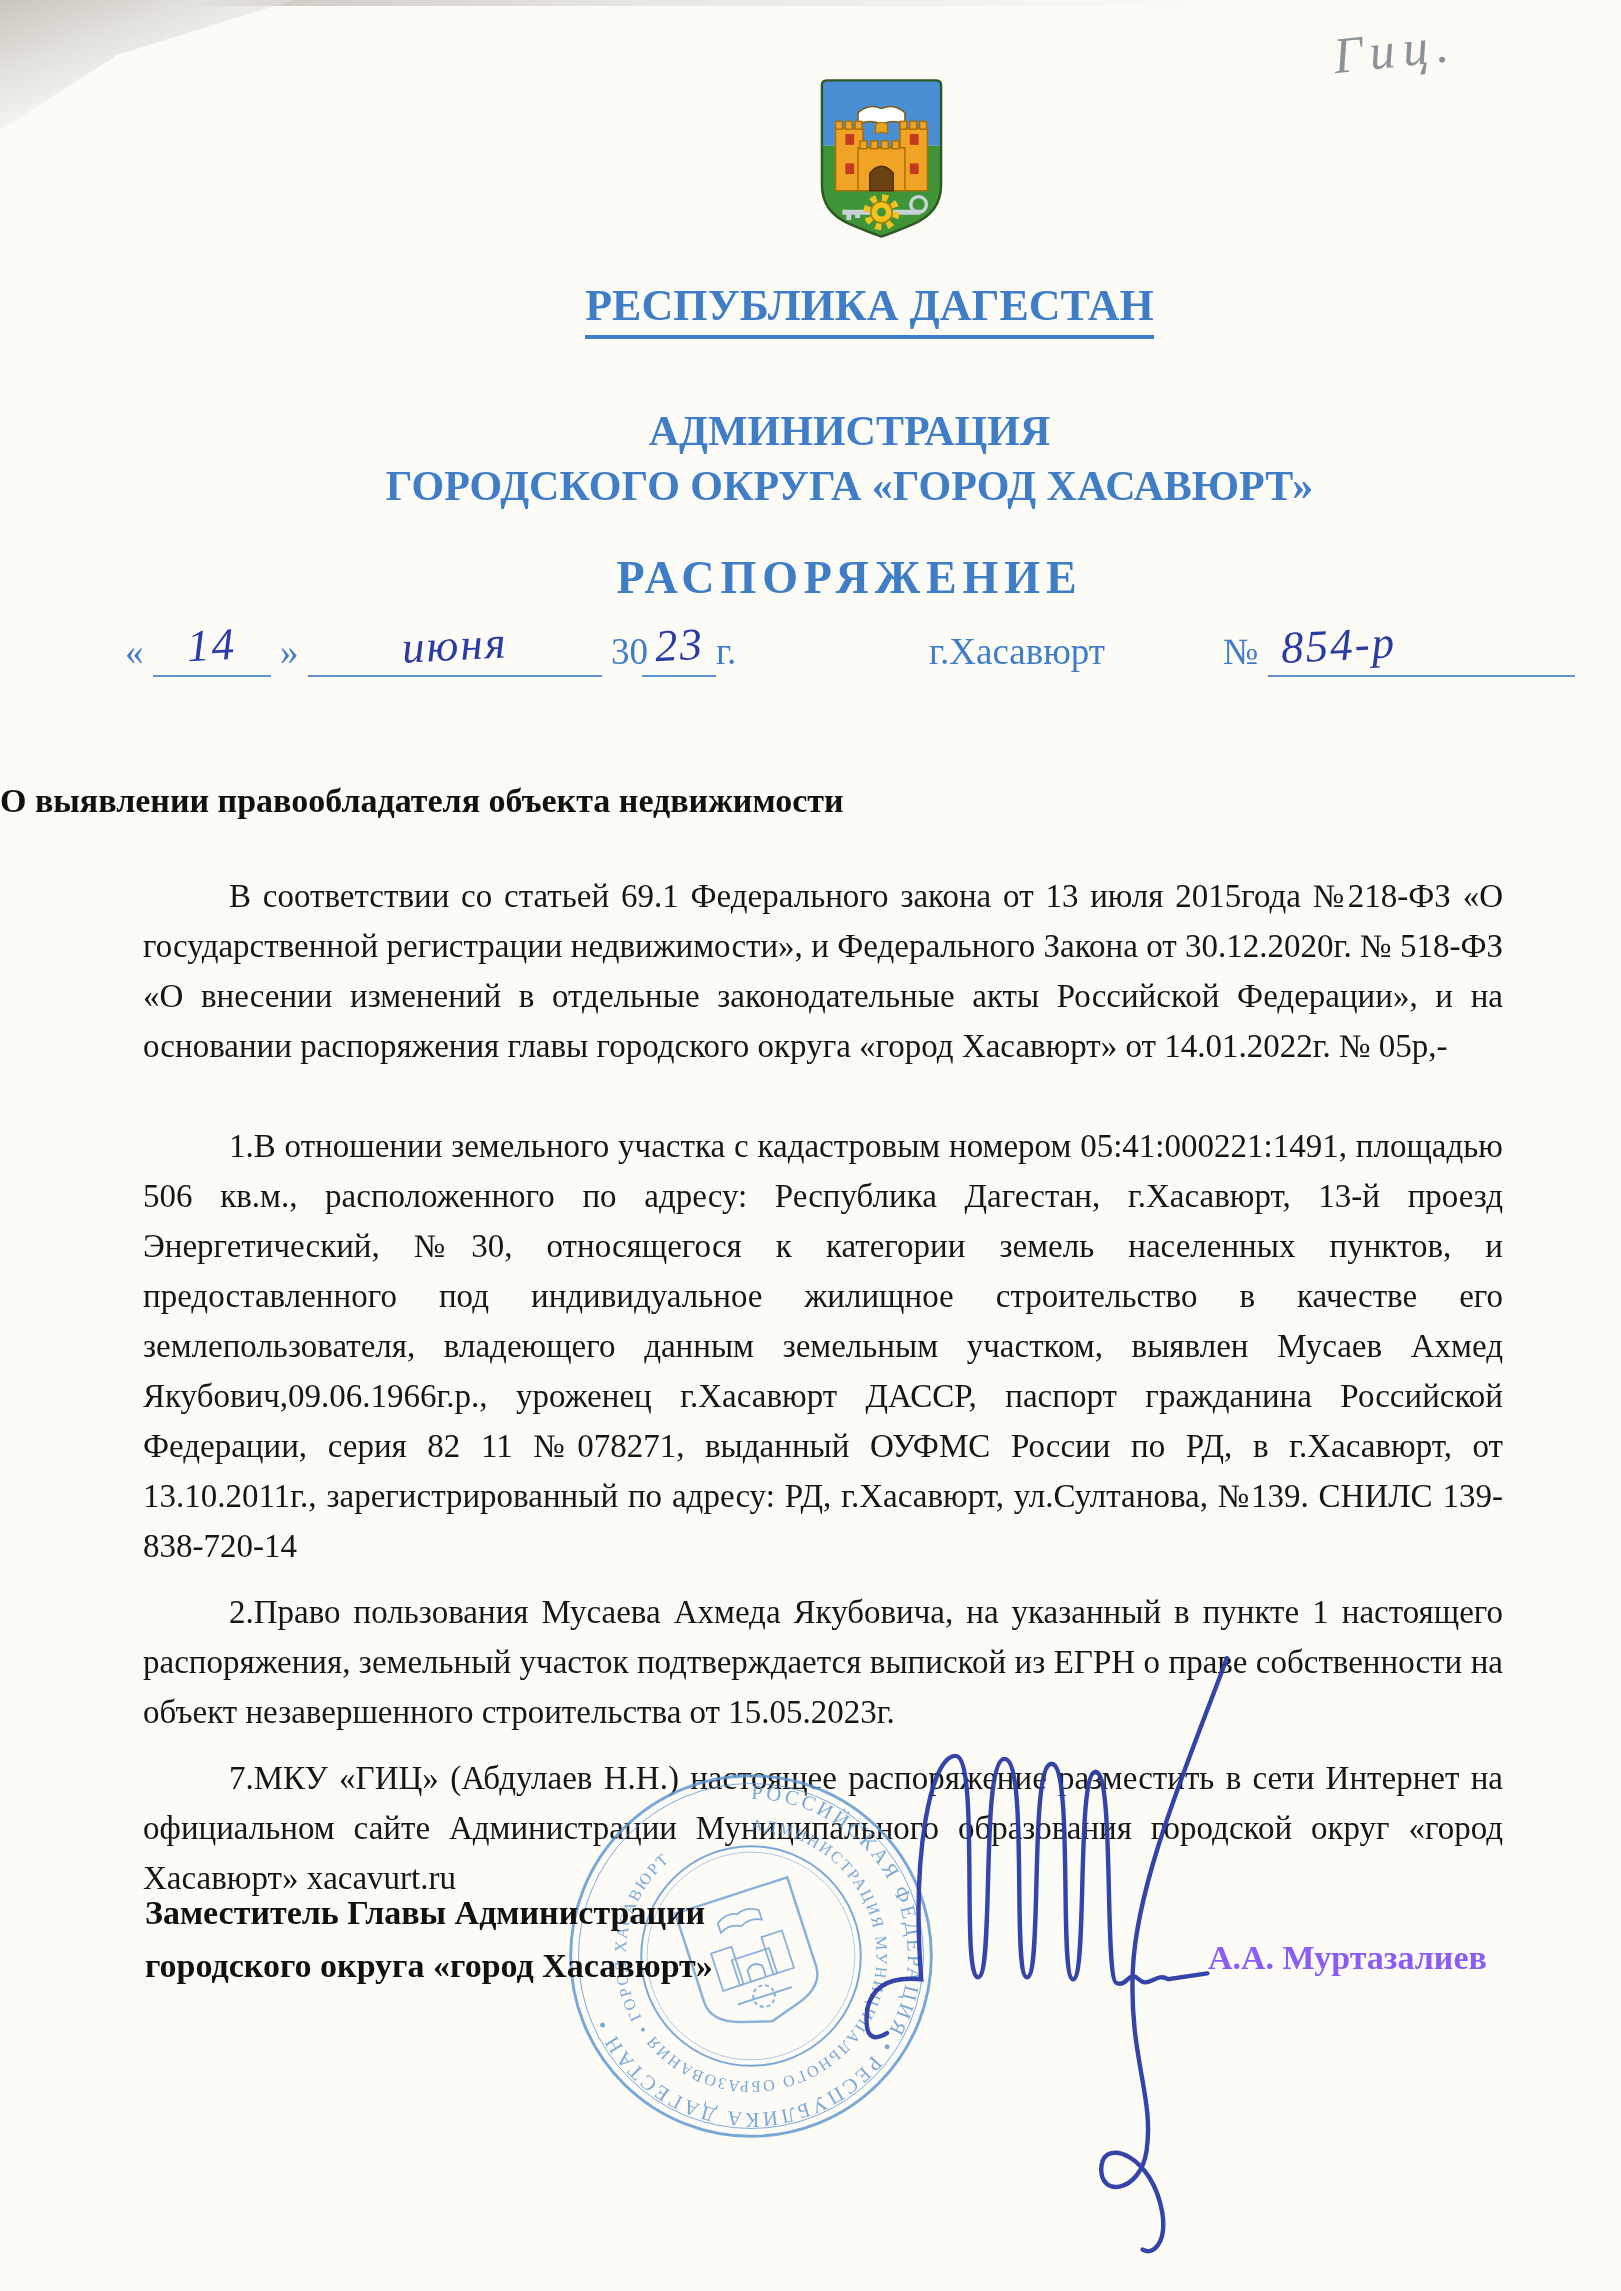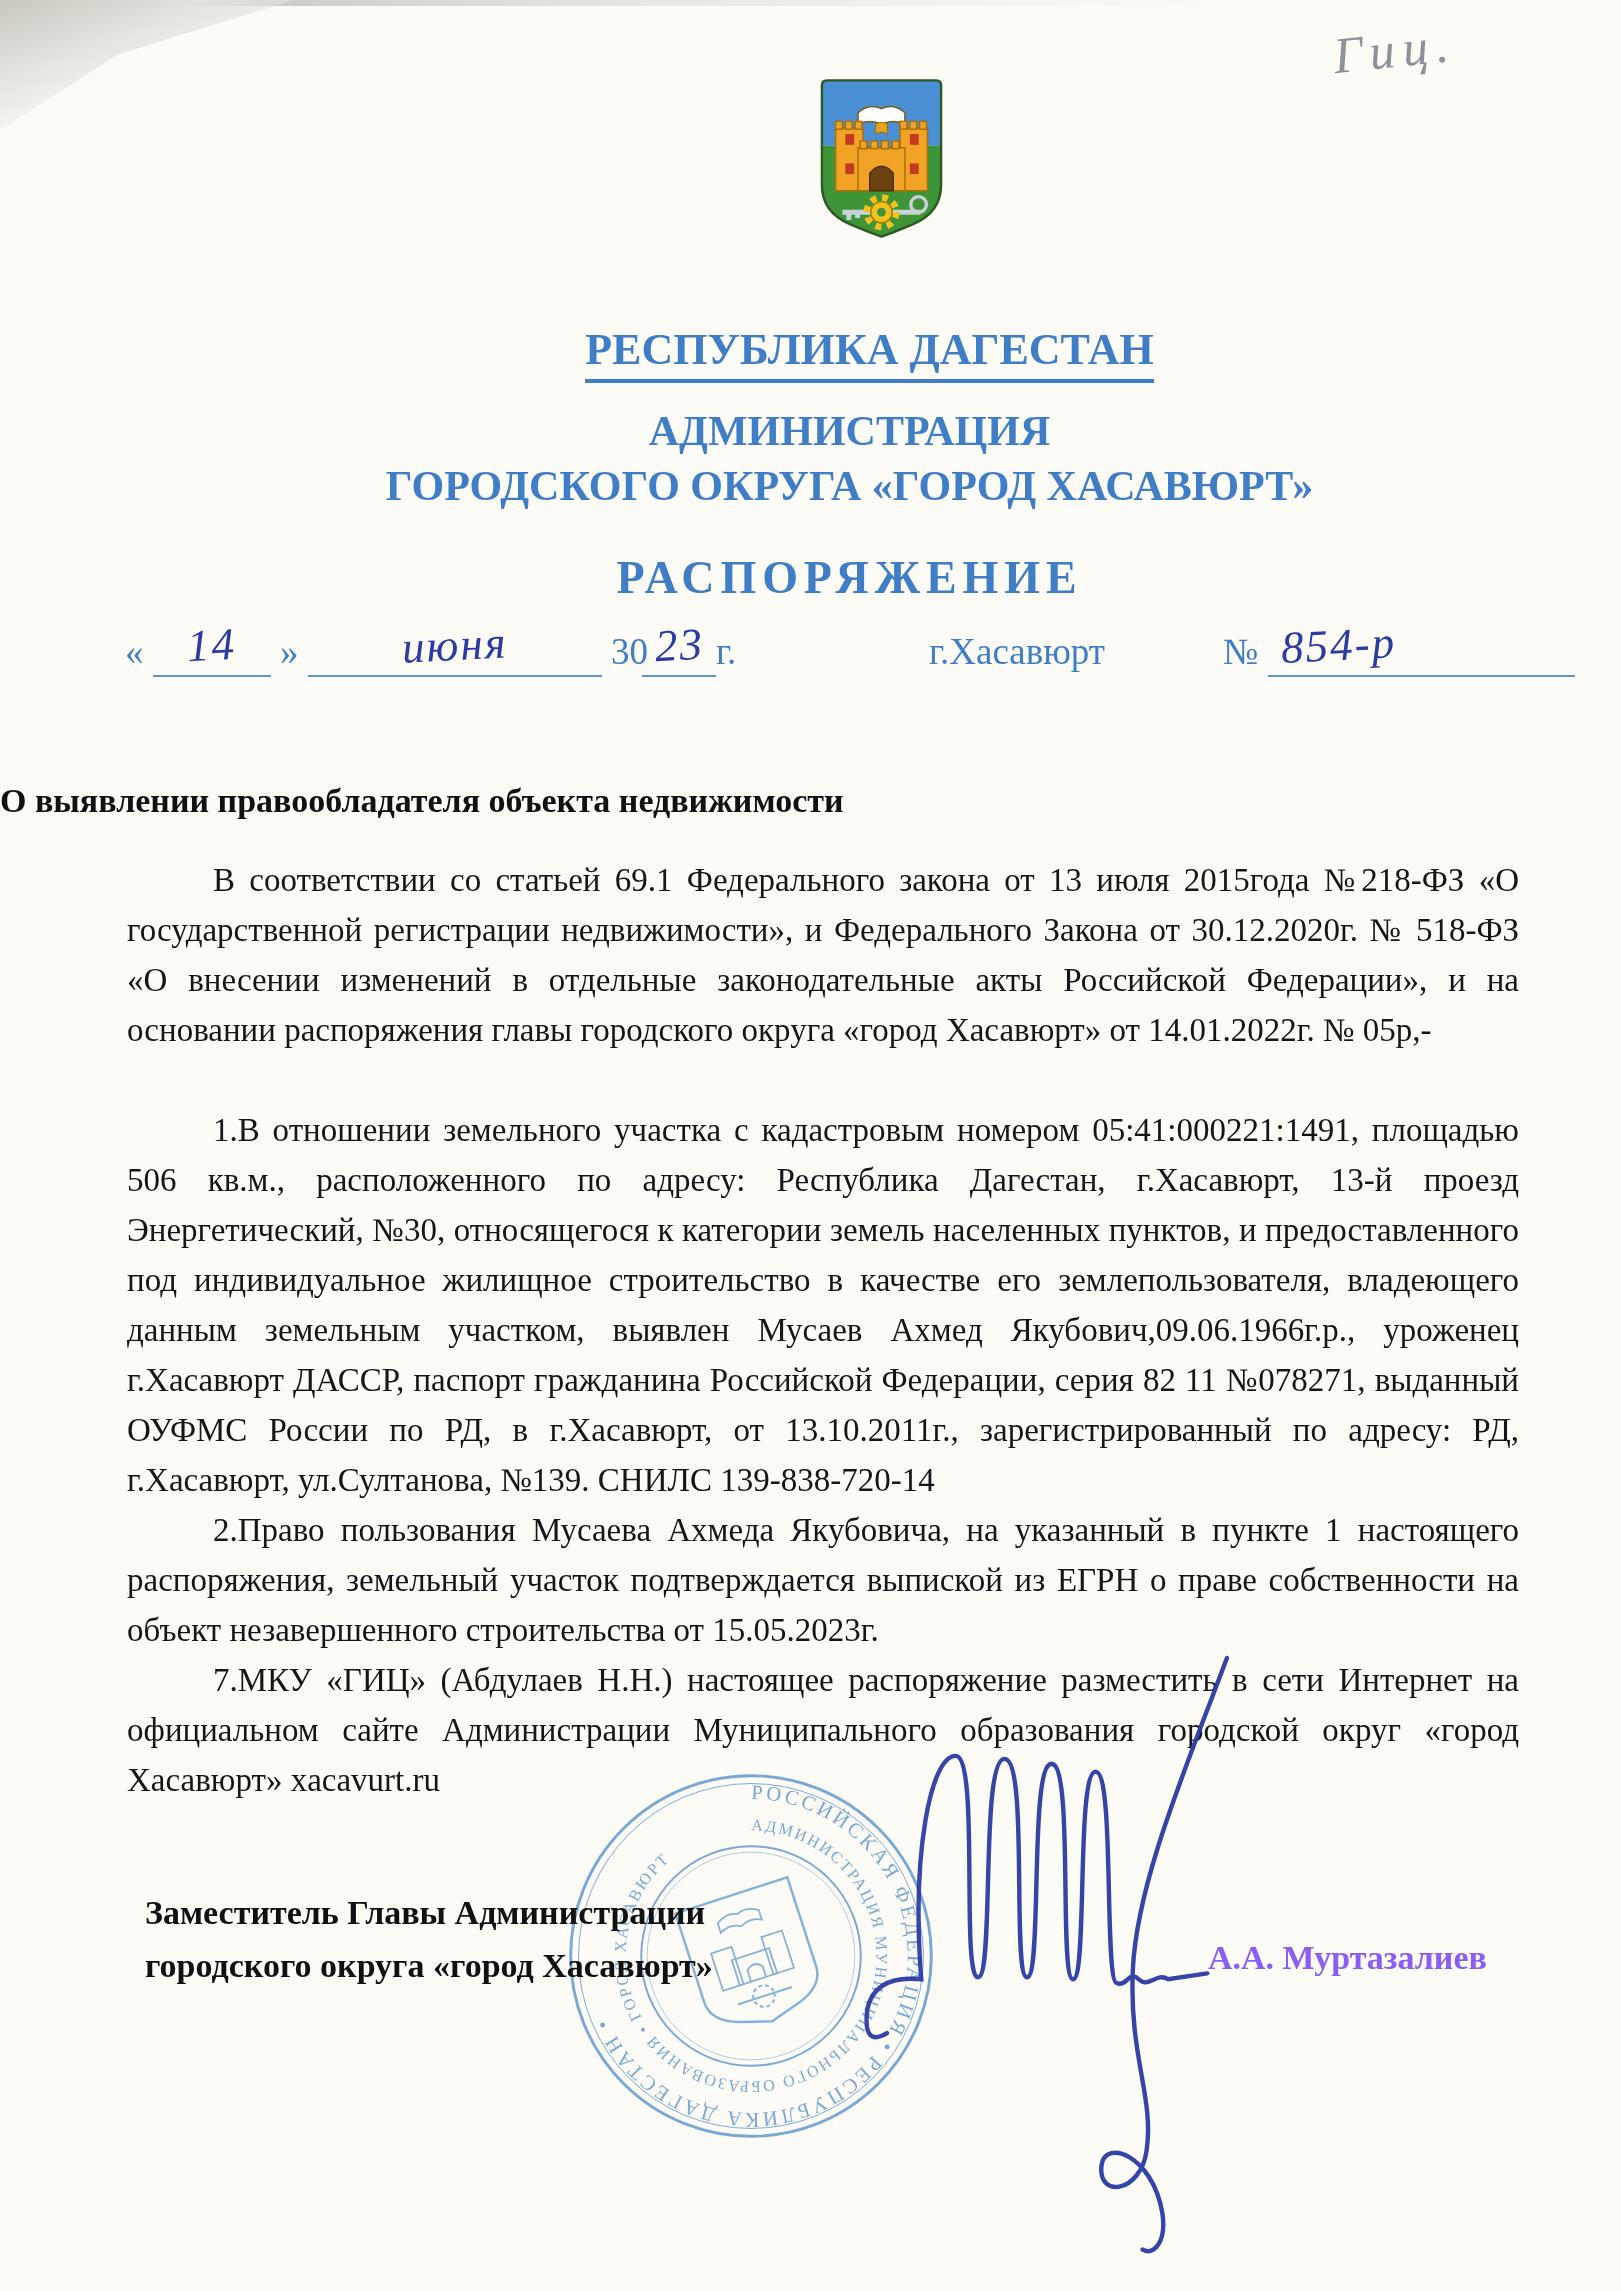--- a/index.html
+++ b/index.html
@@ -23,21 +23,21 @@
     background:linear-gradient(90deg,#bdbab4,#e9e7e1 40%,rgba(252,251,246,0) 75%);
   }
   .pencil-note{
     position:absolute;left:1333px;top:13.7px;width:255px;
     font-style:italic;font-size:51px;color:#8d9298;
     transform:rotate(-6deg);letter-spacing:7.8px;
   }
   .emblem{position:absolute;left:819px;top:76px;width:125px;height:165px;}
   .head{position:absolute;left:0;width:1621px;text-align:center;color:#3f7ec6;font-weight:bold;}
   .head-republic{top:280px;font-size:44px;padding-left:59px;}
-  .head-republic span{display:inline-block;border-bottom:4.9px solid #3f7ec6;padding-bottom:3.9px;margin-top:44px;}
+  .head-republic span{display:inline-block;border-bottom:4.9px solid #3f7ec6;padding-bottom:3.9px;}
   .head-admin{top:404px;font-size:42px;line-height:55px;padding-left:39px;}
   .head-doctype{top:551px;font-size:46px;letter-spacing:5.9px;padding-left:39px;}
   .date-row{
     position:absolute;left:125px;top:623px;width:1402px;
     display:flex;align-items:baseline;font-size:37px;color:#3f7ec6;
   }
   .dr-left{flex:0 0 686px;white-space:nowrap;}
   .dr-city{flex:0 0 412px;text-align:center;font-size:37px;}
   .dr-num{flex:1;text-align:right;white-space:nowrap;}
   .u-line{display:inline-block;border-bottom:2.9px solid #5d94cd;text-align:center;}
@@ -51,21 +51,21 @@
     letter-spacing:2px;
   }
   .doc-title{
     position:absolute;left:0;top:782px;width:1621px;text-align:left;
     font-weight:bold;font-size:34px;color:#111;
   }
   .body-text{
     position:absolute;left:127px;top:855px;width:1392px;
     font-size:33px;line-height:50px;text-align:justify;
   }
-  .body-text p{margin:0;text-indent:86px;}
+  .body-text p{margin:16px;text-indent:86px;}
   .body-text p.gap{margin-top:50px;}
   .stamp{position:absolute;left:555px;top:1760px;width:392px;height:392px;opacity:.82;}
   .sig-ink{position:absolute;left:823px;top:1607px;width:461px;height:676px;}
   .sig-pos{
     position:absolute;left:145px;top:1886px;width:745px;
     font-weight:bold;font-size:34px;line-height:53px;color:#111;
   }
   .sig-name{
     position:absolute;left:1208px;top:1939px;width:392px;
     font-weight:bold;font-size:34px;color:#8b5cf6;white-space:nowrap;

